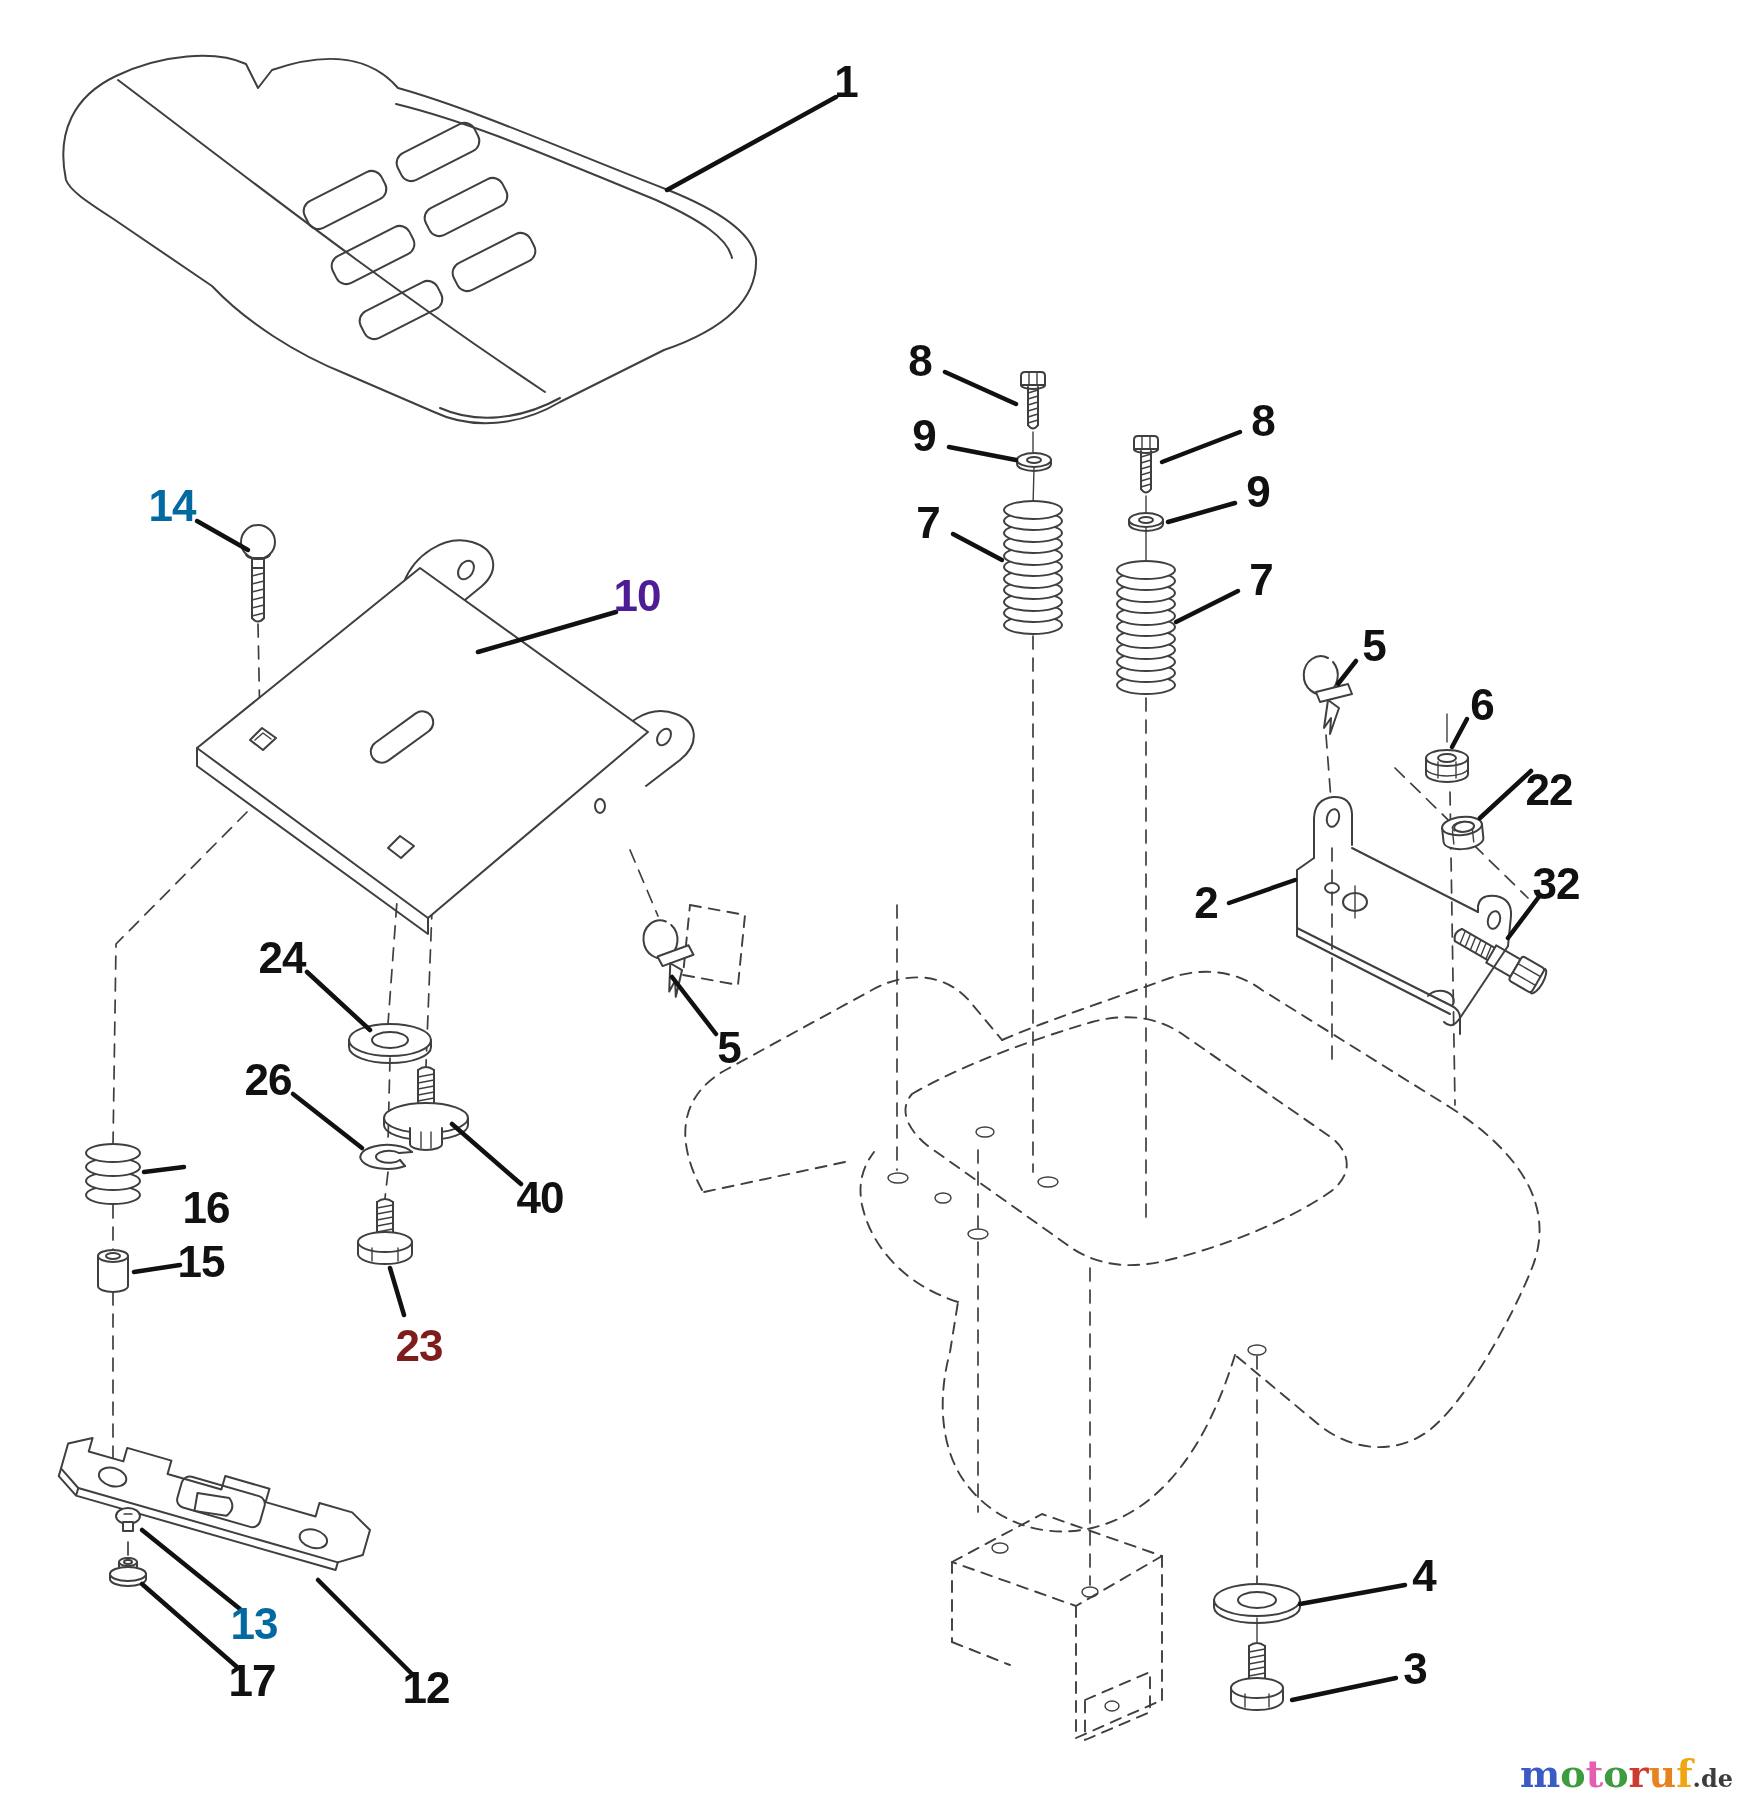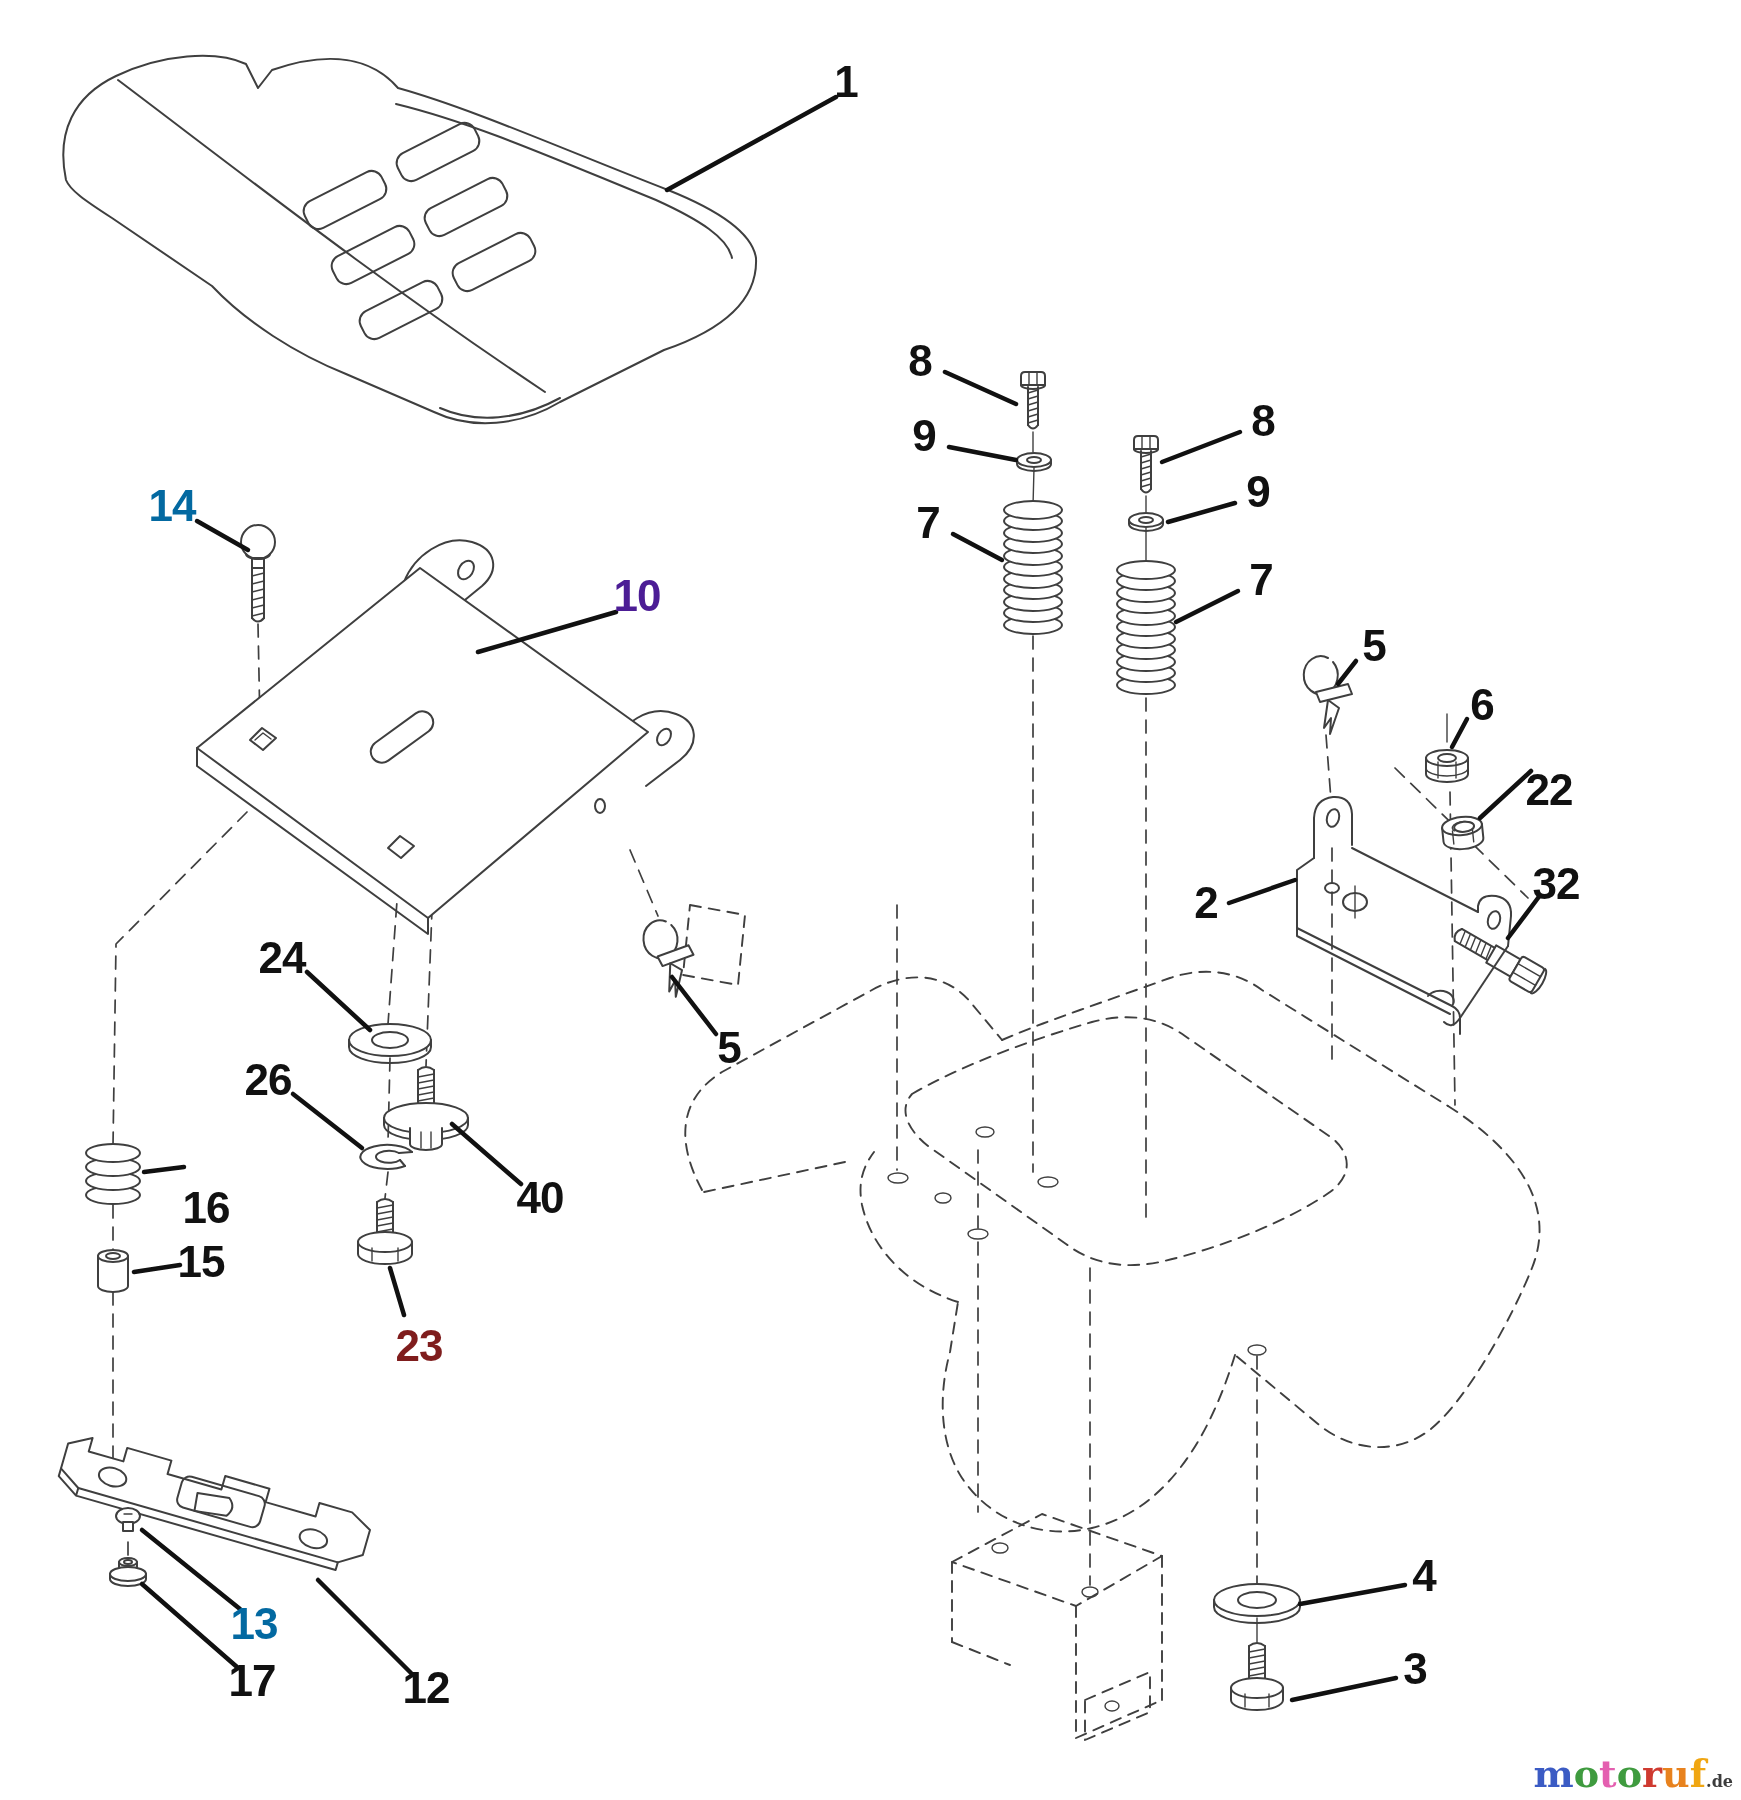--- a/index.html
+++ b/index.html
@@ -12,21 +12,21 @@
   #art .f{fill:#ffffff;}
   #art .thin{stroke-width:1.4;}
   #art .dash{stroke-dasharray:13 9;stroke-width:1.7;}
   #art .dashf{stroke-dasharray:11 8;stroke-width:1.9;}
   #art .leader{stroke:#111111;stroke-width:4.5;}
   .callout{position:absolute;transform:translate(-50%,-50%);
            font:700 44px "Liberation Sans",sans-serif;color:#111;letter-spacing:-1px;
            white-space:nowrap;}
   .watermark{position:absolute;right:8px;bottom:4px;
              font:700 38px "DejaVu Serif",serif;letter-spacing:0;}
-  .watermark .suffix{font-size:16px;font-weight:700;}
+  .watermark .suffix{font-size:24px;font-weight:700;}
 </style>
 </head>
 <body>
 
 <div class="stage">
 
 <svg id="art" width="1741" height="1800" viewBox="0 0 1741 1800">
 
   <g>
     <path class="dash" d="M 258,624 L 260,726"></path>

